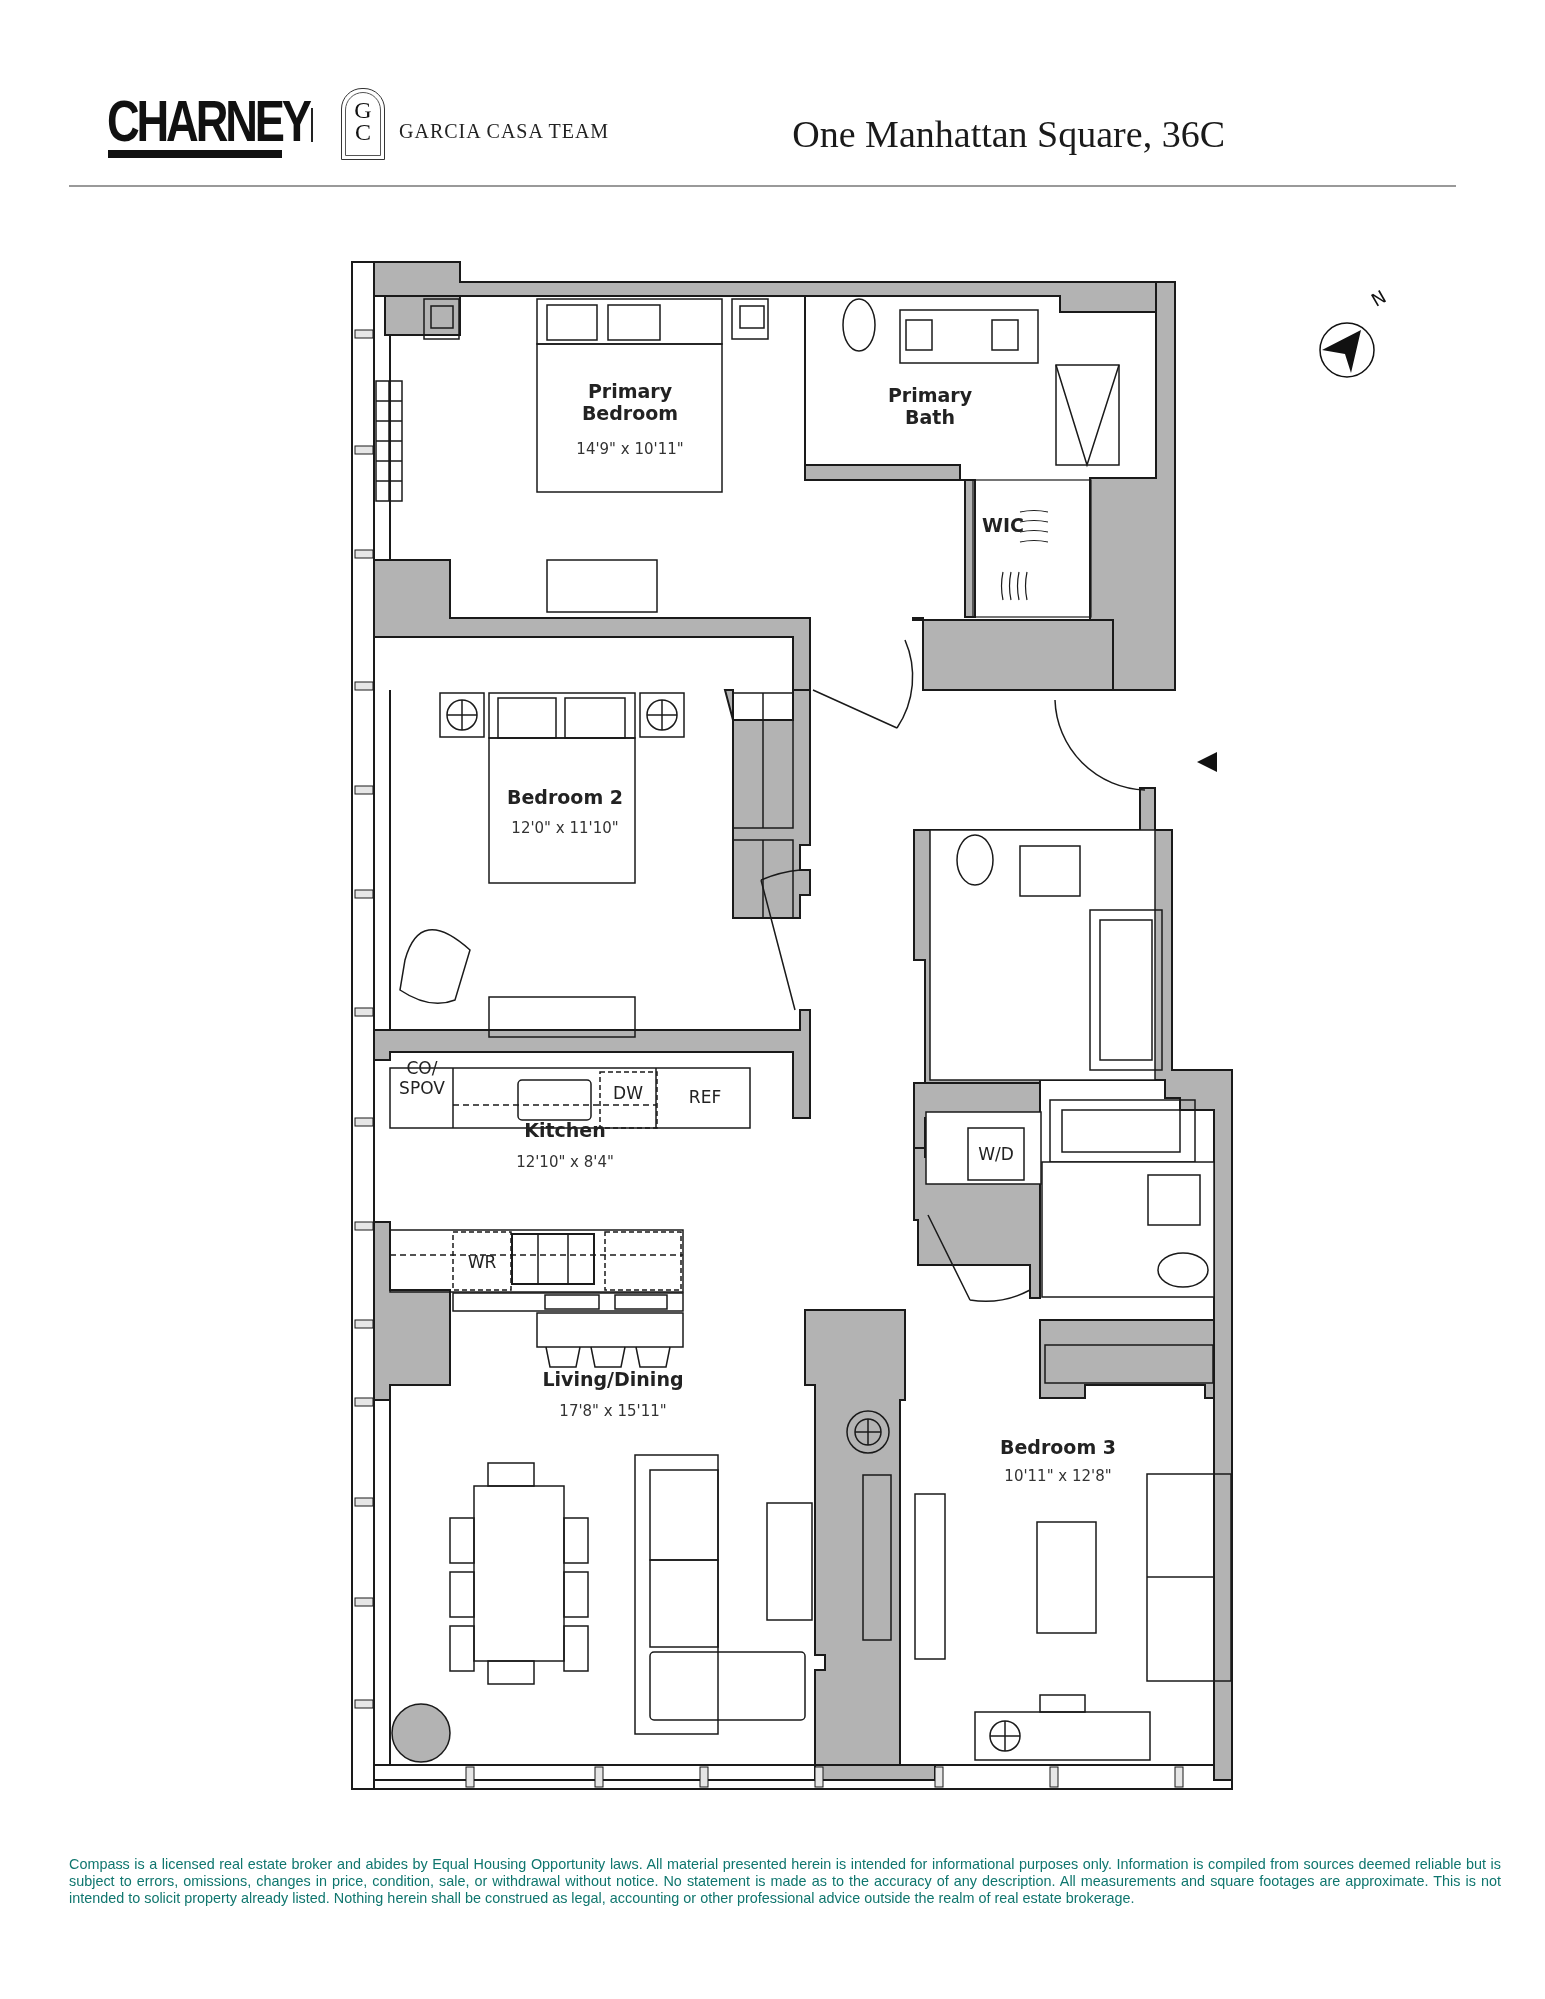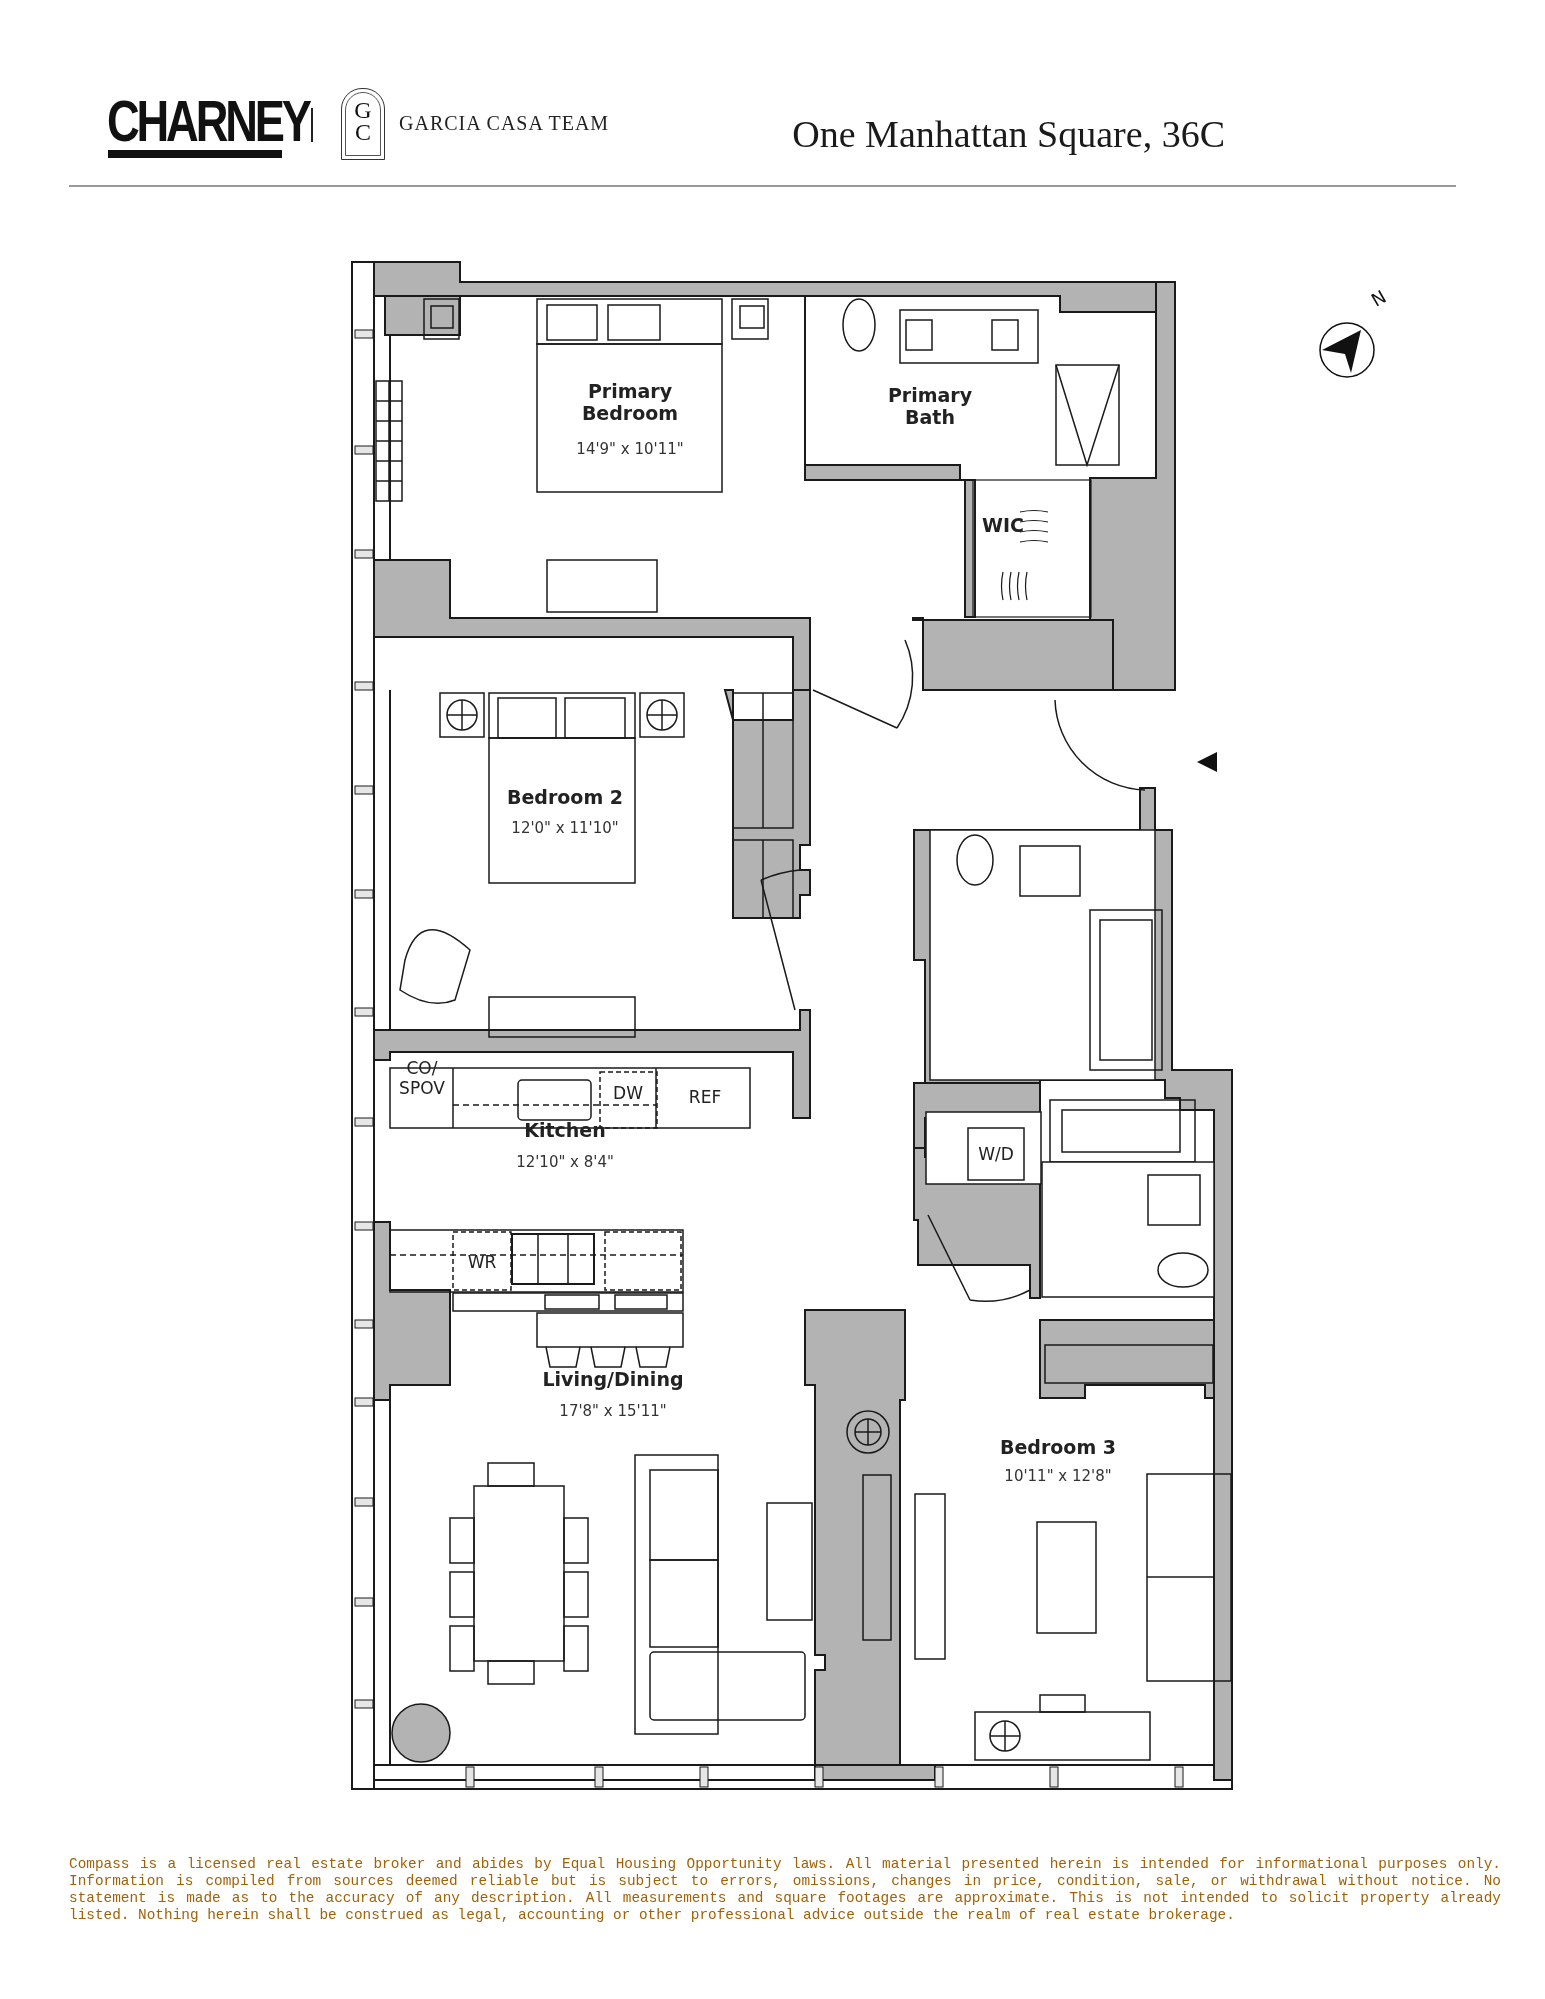--- a/index.html
+++ b/index.html
@@ -4,25 +4,25 @@
 <style>
   html, body { margin:0; padding:0; background:#ffffff; }
   body { width:1545px; height:1999px; position:relative; overflow:hidden; font-family:"Liberation Sans", sans-serif; color:#1a1a1a; }
   .header { position:absolute; left:0; top:0; width:1313px; height:190px; }
   .brand-charney { position:absolute; left:107px; top:92px; font-family:"Liberation Sans", sans-serif; font-weight:700; font-size:58px; letter-spacing:-4px; transform:scaleX(0.78); transform-origin:left top; line-height:1; color:#111; }
   .brand-underline { position:absolute; left:108px; top:150px; width:174px; height:8px; background:#111; }
   .brand-sep { position:absolute; left:311px; top:108px; width:2px; height:34px; background:#222; }
   .gc-arch { position:absolute; left:341px; top:88px; width:42px; height:70px; border:1.5px solid #333; border-radius:21px 21px 0 0; }
   .gc-arch-inner { position:absolute; left:3px; top:3px; right:3px; bottom:3px; border:1px solid #555; border-radius:18px 18px 0 0; }
   .gc-letters { position:absolute; left:0; top:10px; width:100%; text-align:center; font-family:"Liberation Serif", serif; font-size:24px; line-height:22px; color:#111; }
-  .team-name { position:absolute; left:399px; top:112px; font-family:"Liberation Serif", serif; font-size:20px; letter-spacing:1px; color:#222; }
+  .team-name { position:absolute; left:399px; top:120px; font-family:"Liberation Serif", serif; font-size:20px; letter-spacing:1px; color:#222; }
   .unit-title { position:absolute; right:88px; top:112px; font-family:"Liberation Serif", serif; font-size:38px; color:#1a1a1a;margin-left:44px; }
   .header-rule { position:absolute; left:69px; top:185px; width:1387px; height:2px; background:#999; }
   .plan { position:absolute; left:0; top:0; }
-  .disclaimer { position:absolute; left:69px; top:1856px; width:1432px; font-size:14.4px; line-height:17px; color:#a16207; text-align:justify; text-align-last:left;font-family:Liberation Mono, monospace; }
+  .disclaimer { position:absolute; left:69px; top:1856px; width:1432px; font-size:14.4px; line-height:17px; color:#0f766e; text-align:justify; text-align-last:left; }
   .room-label { font-family:"DejaVu Sans", sans-serif; font-weight:700; font-size:19px; fill:#222; }
   .room-dim { font-family:"DejaVu Sans", sans-serif; font-size:15px; fill:#333; }
   .fx-label { font-family:"DejaVu Sans", sans-serif; font-size:17px; fill:#222; }
 </style>
 </head>
 <body>
 
 <div class="header">
   <div class="brand-charney">CHARNEY</div>
   <div class="brand-underline"></div>

